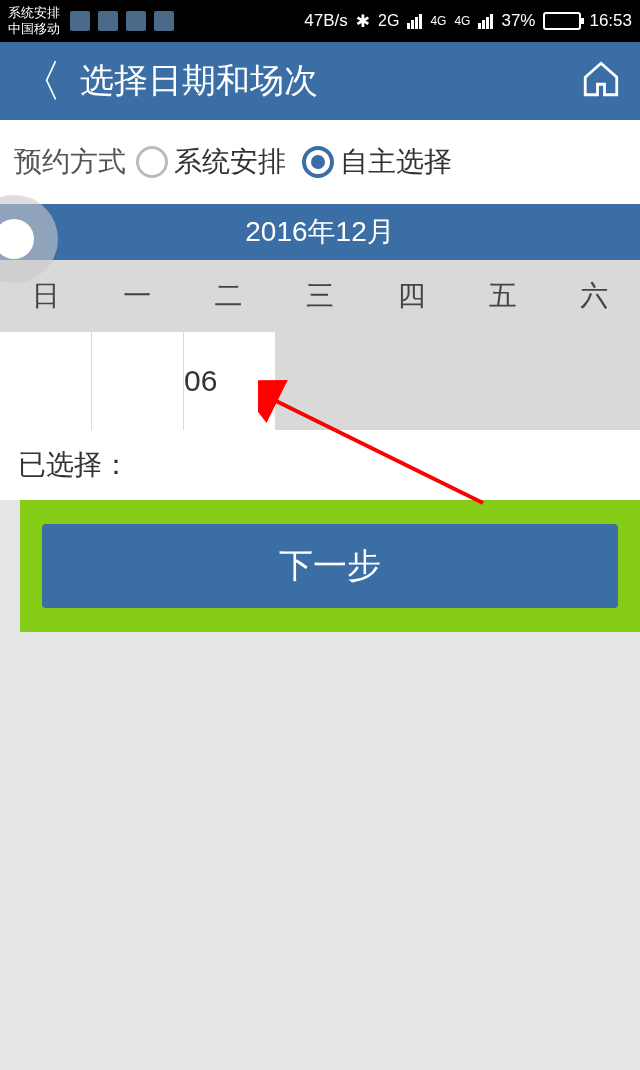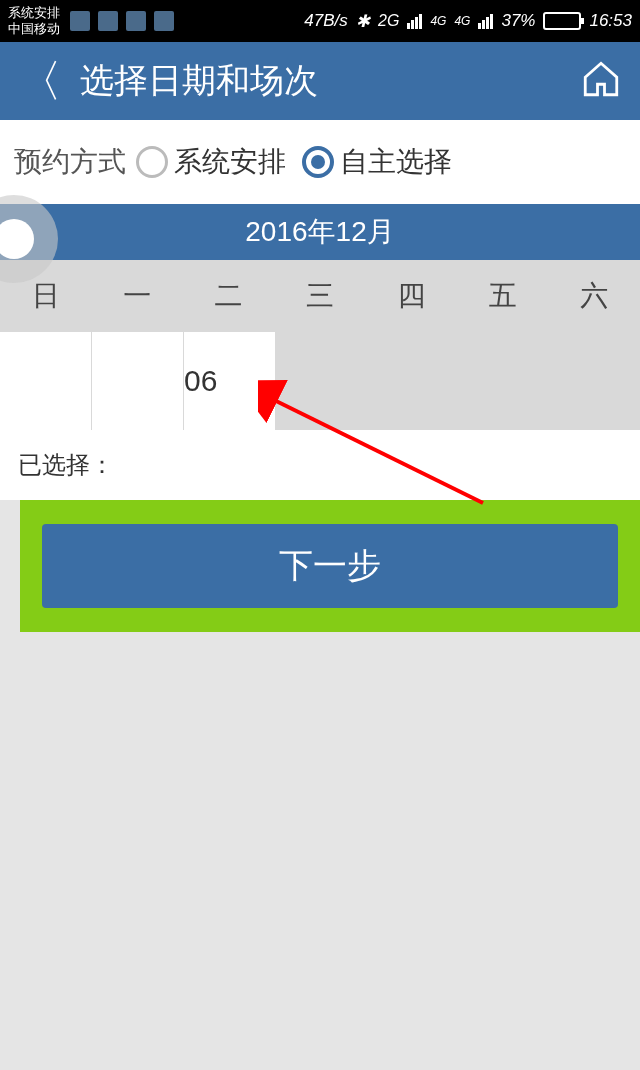--- a/index.html
+++ b/index.html
@@ -38,21 +38,20 @@
       height: 20px;
       background: #4a6a8a;
       border-radius: 2px;
     }
     .status-right {
       margin-left: auto;
       display: flex;
       align-items: center;
       gap: 8px;
       font-size: 17px;
-      font-style: italic;
     }
     .signal-bars { display: inline-flex; align-items: flex-end; gap: 1px; }
     .signal-bars span { width: 3px; background: #fff; }
     .signal-bars span:nth-child(1){height:6px}
     .signal-bars span:nth-child(2){height:9px}
     .signal-bars span:nth-child(3){height:12px}
     .signal-bars span:nth-child(4){height:15px}
     .battery {
       width: 38px; height: 18px; border: 2px solid #fff; border-radius: 3px;
       position: relative; display: inline-block;
@@ -176,21 +175,21 @@
     }
     .cal-cell.white:nth-child(1) { border-left: none; }
 
     
     .selected-row {
       background: #fff;
       height: 70px;
       display: flex;
       align-items: center;
       padding: 0 18px;
-      font-size: 24px;
+      font-size: 28px;
       color: #333;
       margin-top: 0;
     }
 
     
     .next-button-wrap {
       background: #84cc16;
       padding: 24px 22px;
       margin-left: 20px;
     }

